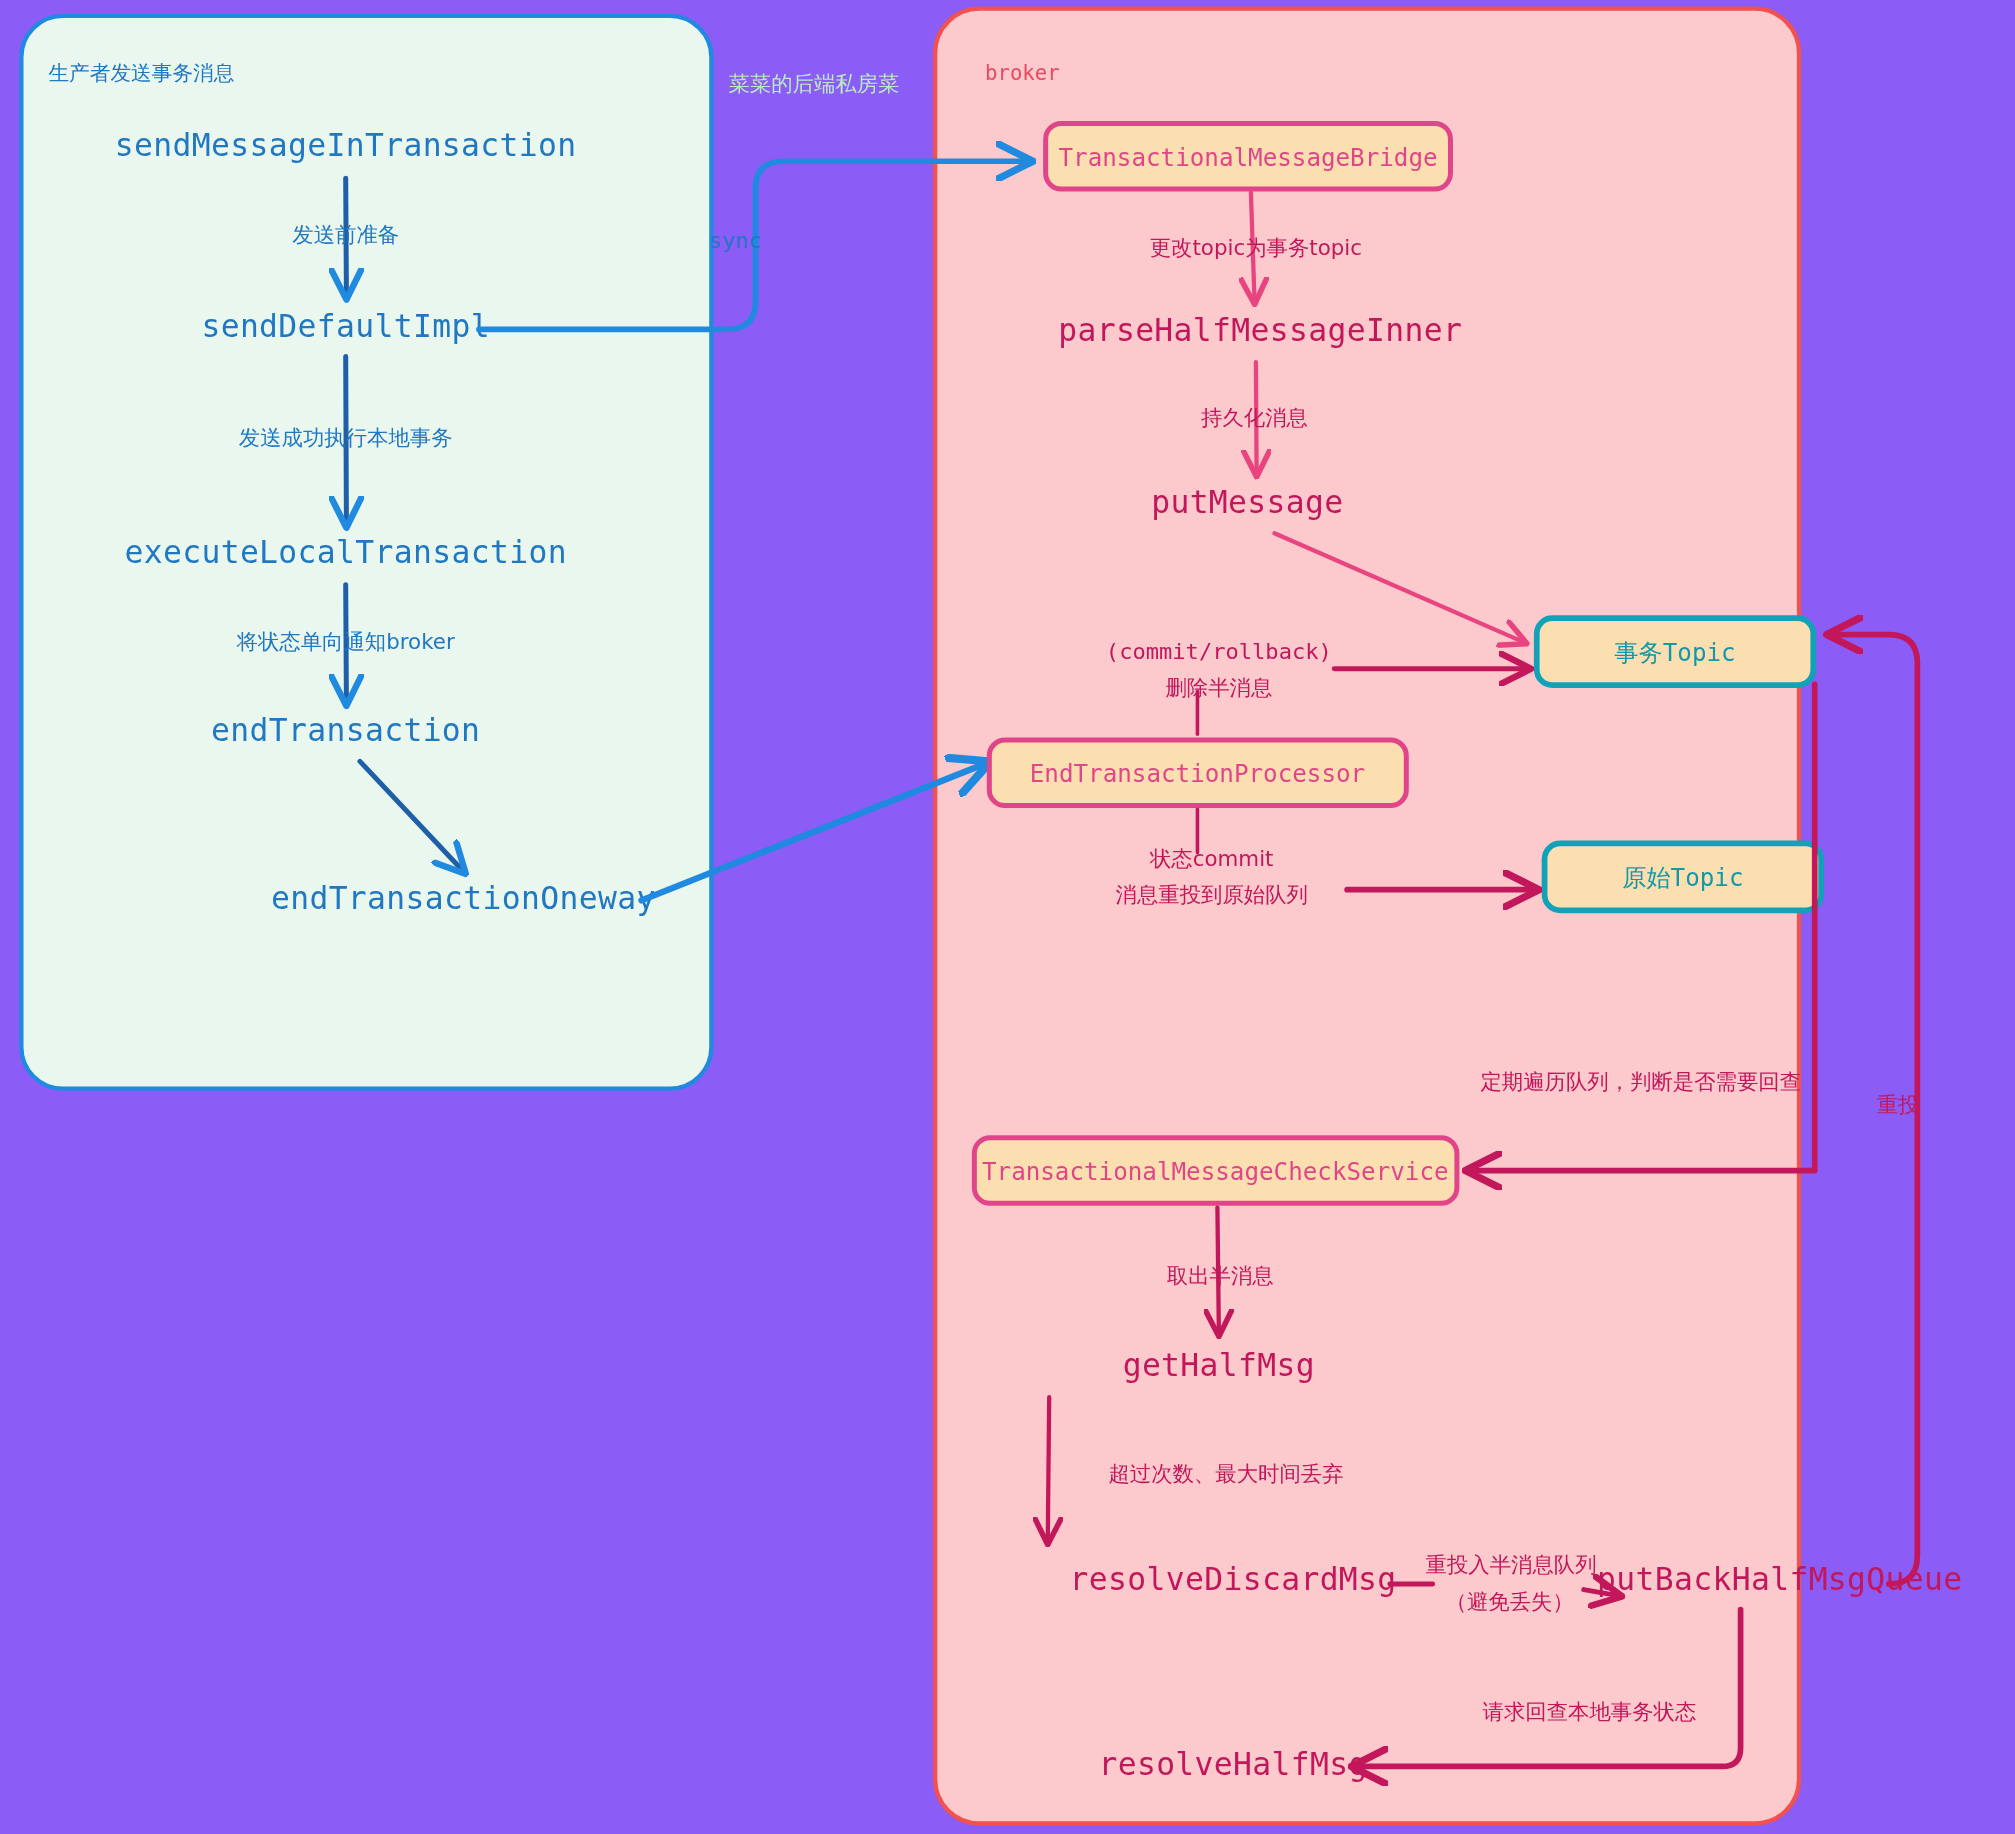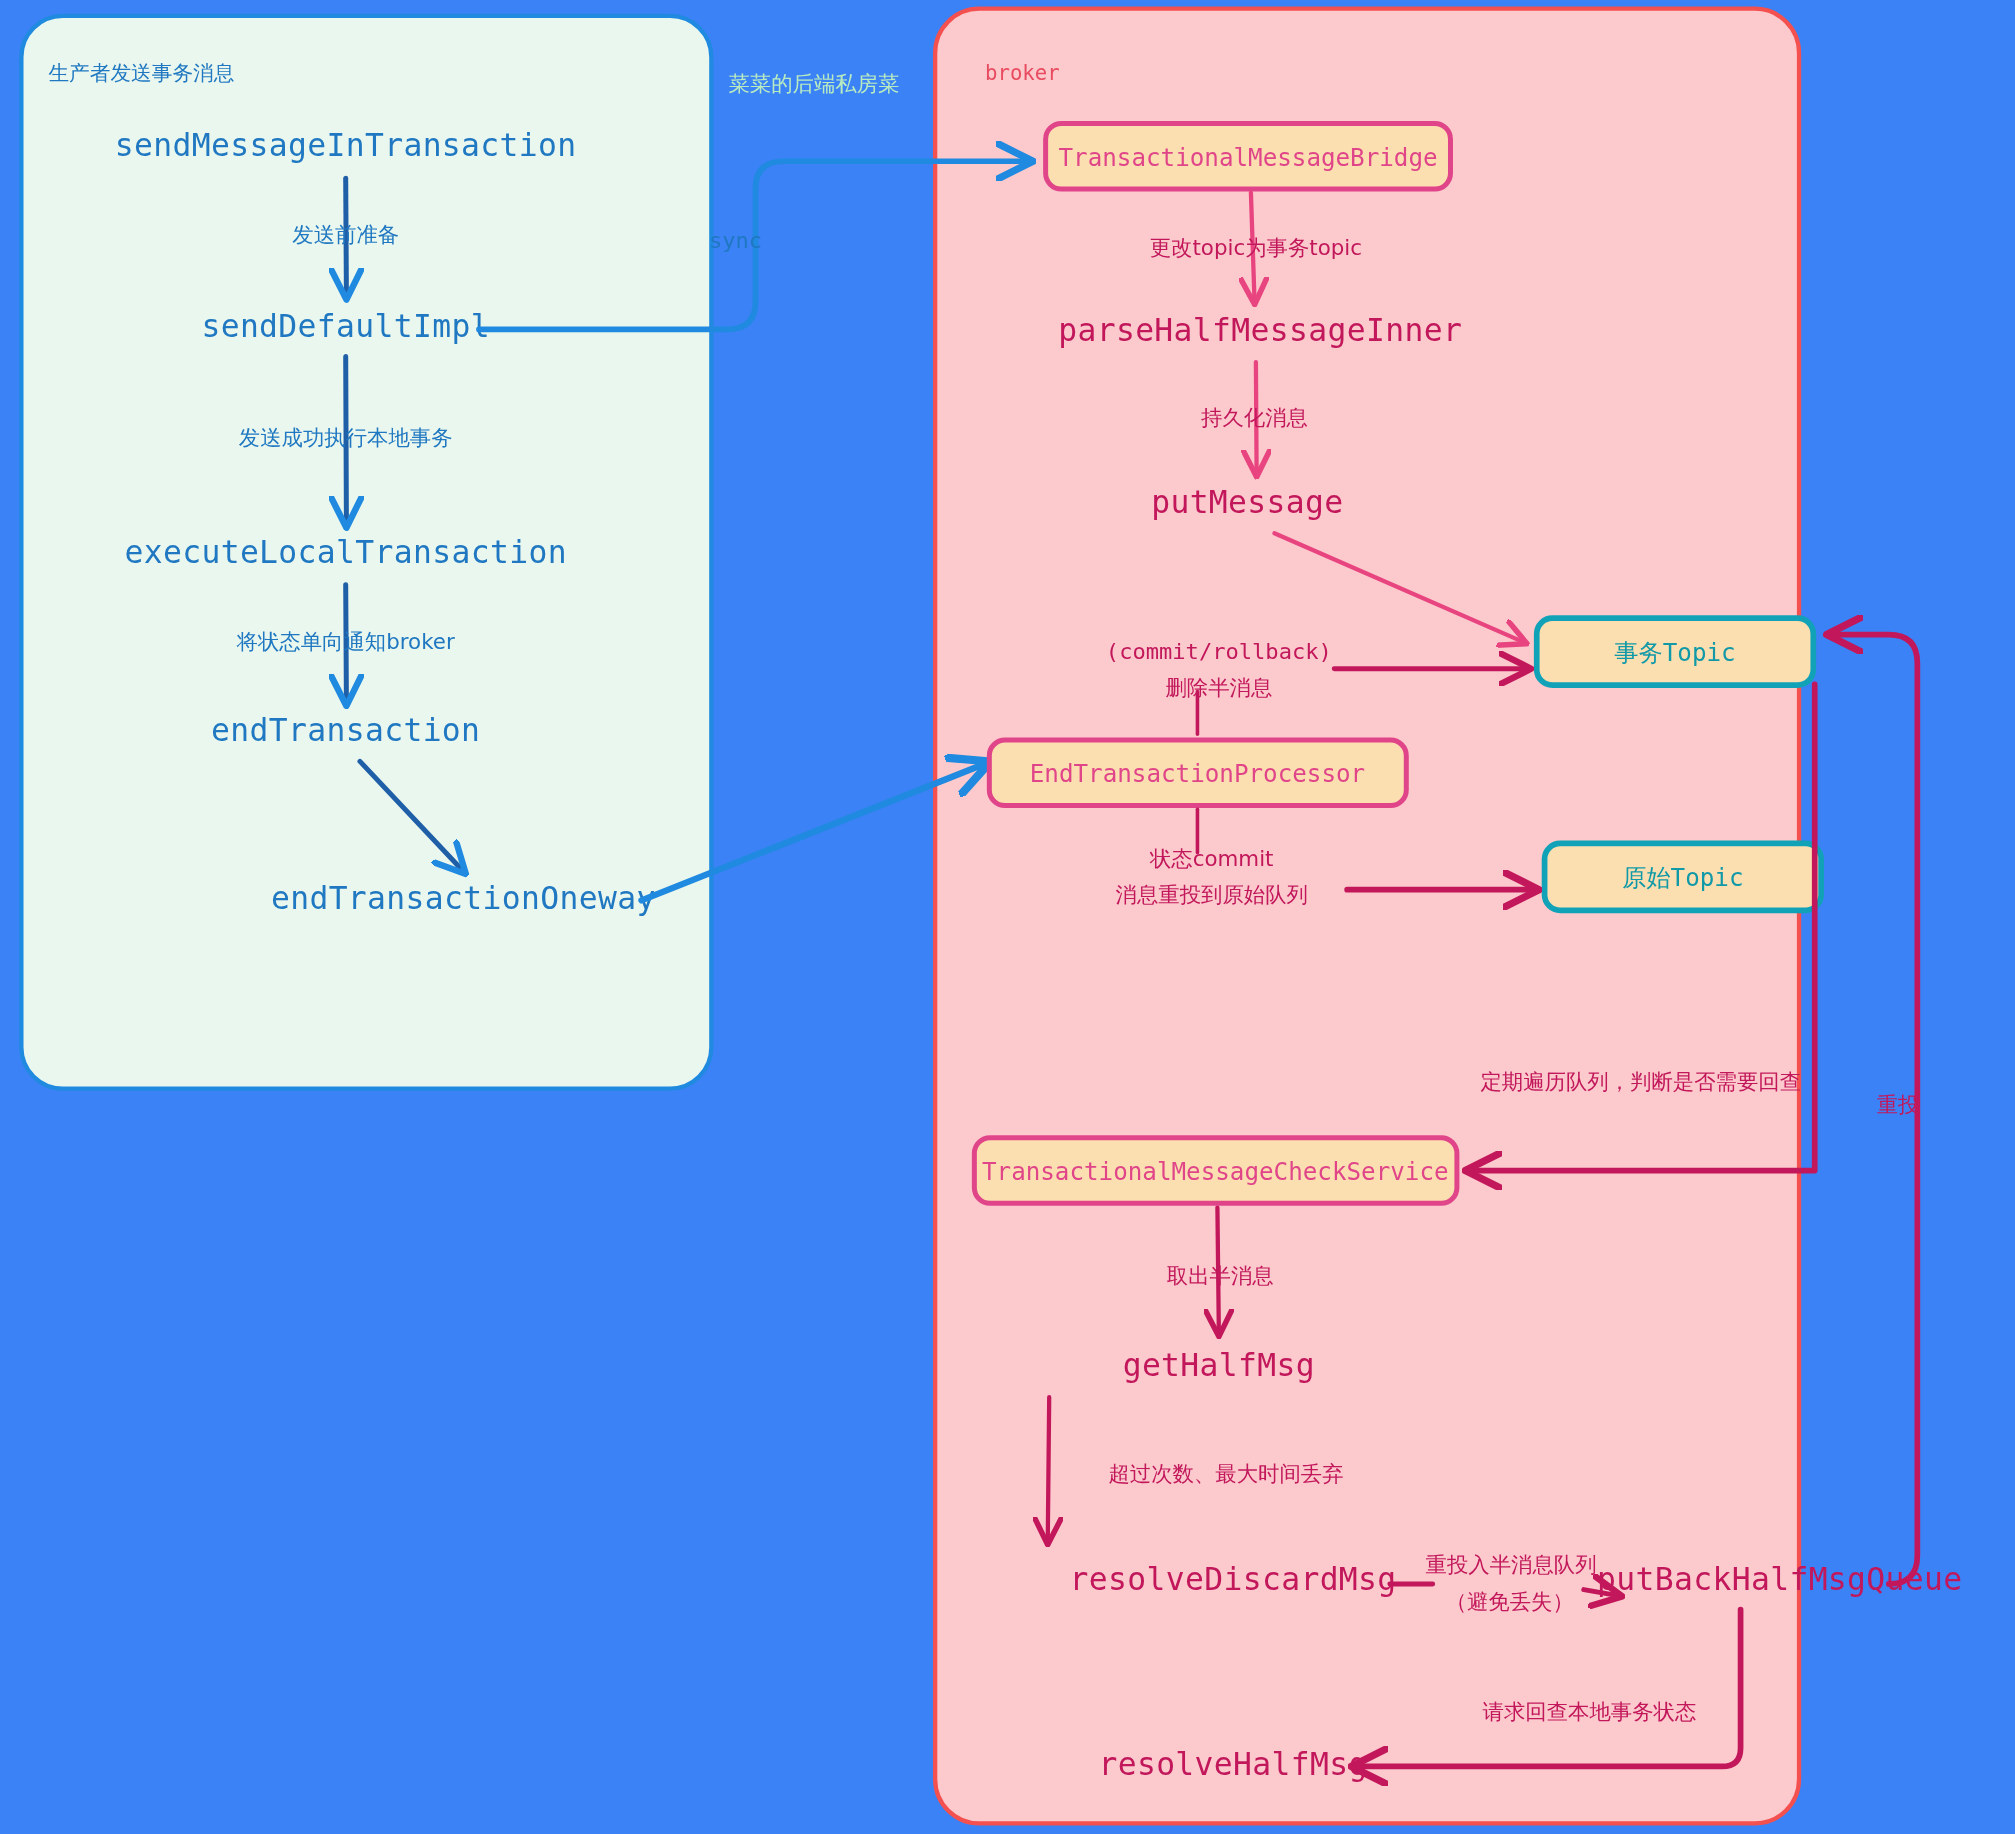--- a/index.html
+++ b/index.html
@@ -7,21 +7,21 @@
     padding: 0;
     background: #ffffff;
   }
   body {
     font-family: "DejaVu Sans Mono", monospace;
   }
   #canvas {
     position: relative;
     width: 2015px;
     height: 1835px;
-    background: #3b82f6;
+    background: #8b5cf6;
     overflow: hidden;
   }
   #diagram-svg {
     position: absolute;
     top: 0;
     left: 0;
     width: 2015px;
     height: 1835px;
   }
   .node-label {

